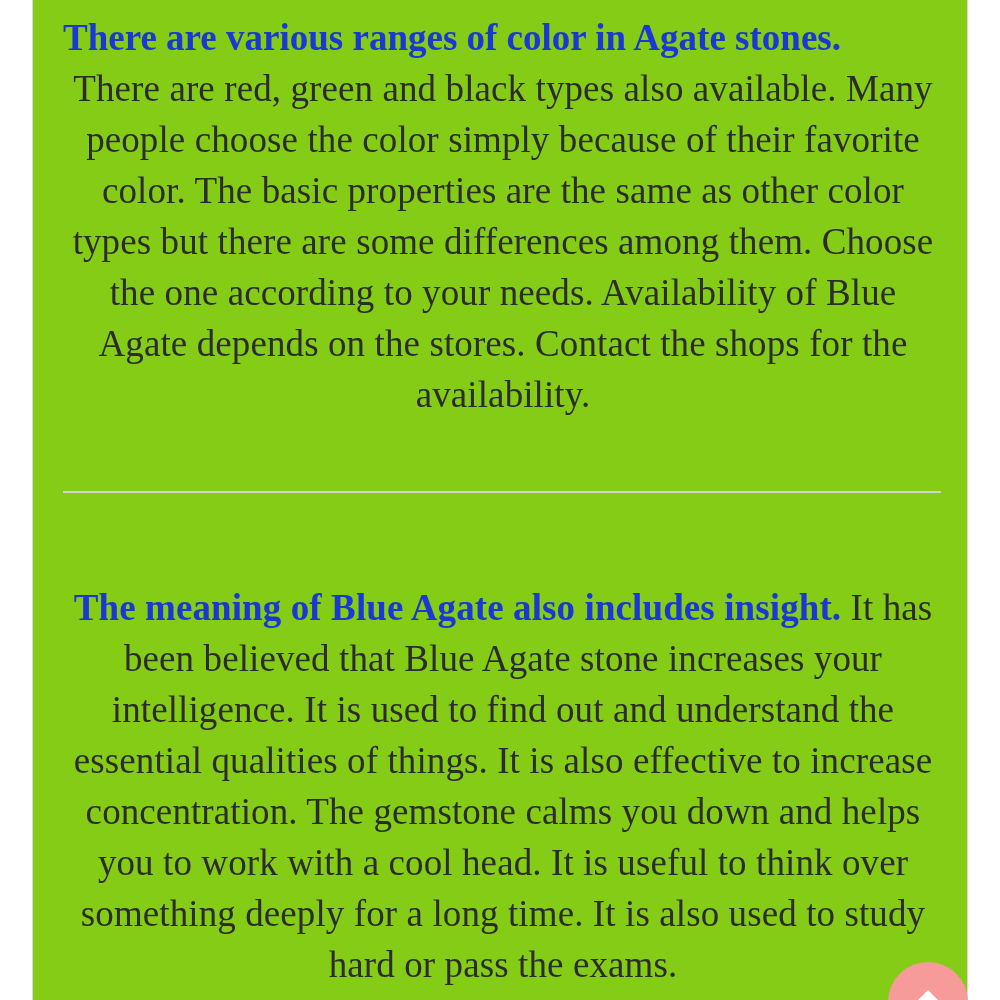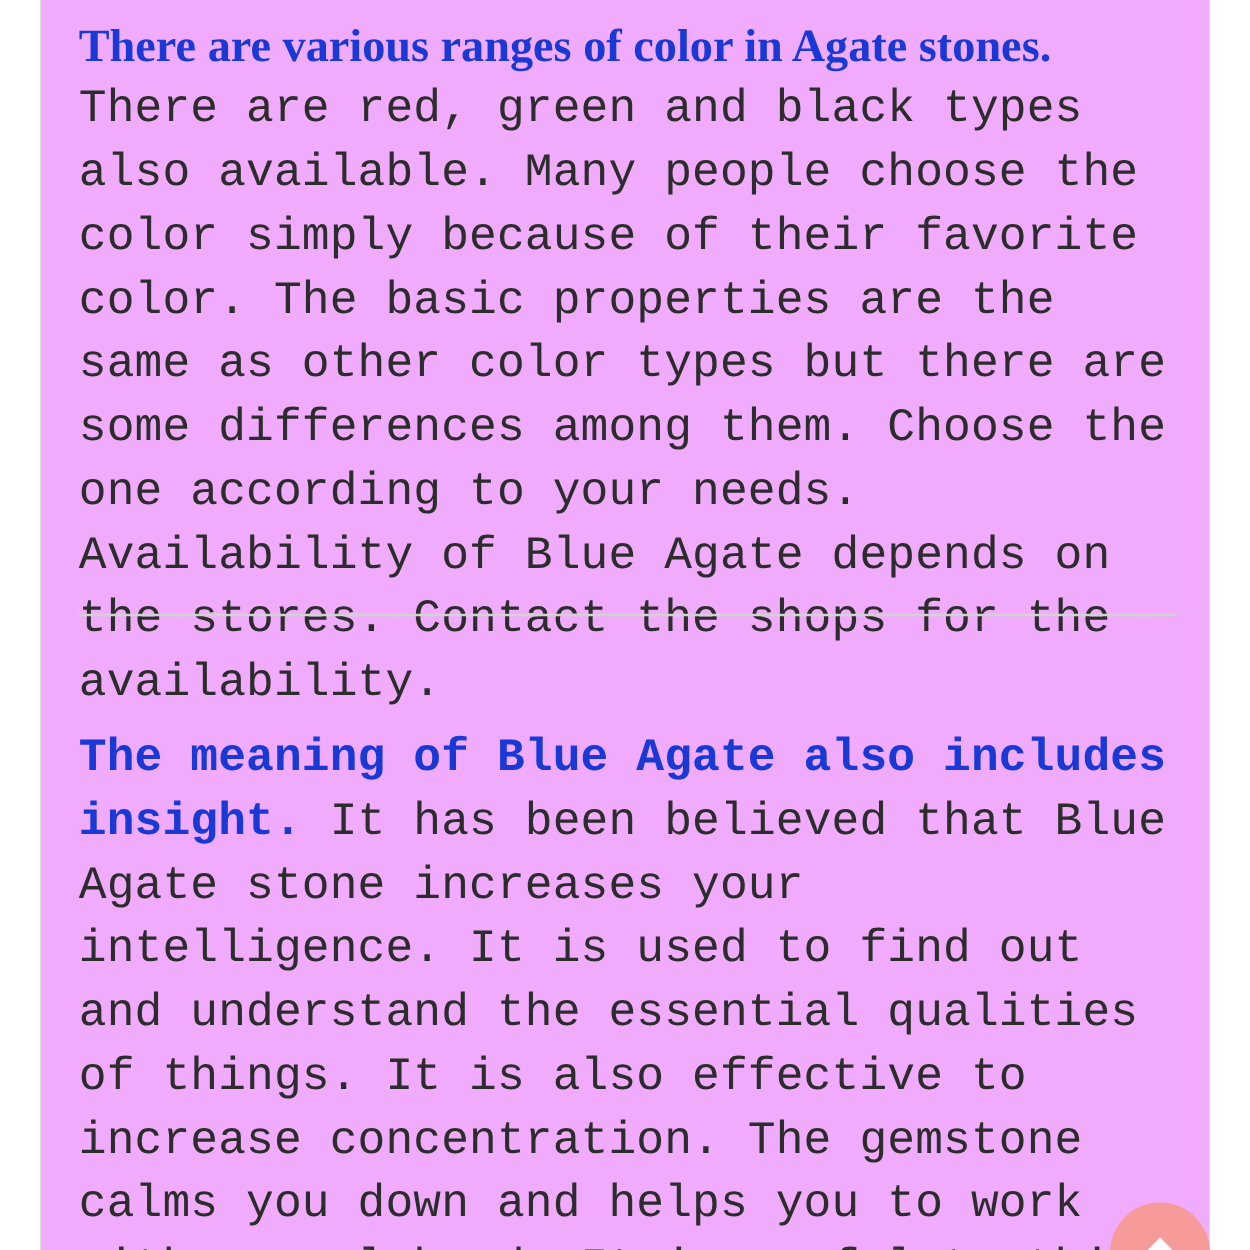--- a/index.html
+++ b/index.html
@@ -19,40 +19,39 @@
     font-family: "Liberation Serif", "DejaVu Serif", serif;
   }
 
   
   .article-column {
     position: absolute;
     left: 32px;
     top: 0;
     width: 936px;
     height: 1000px;
-    background: #f0abfc;
+    background: #84cc16;
     border-left: 1px solid #d8d8d8;
     border-right: 1px solid #d8d8d8;
     box-sizing: border-box;
     overflow: hidden;
   }
 
   
   .section {
     position: relative;
   }
 
   .para {
     margin: 0;
     color: #2c2c2c;
     font-size: 37px;
     line-height: 51px;
-    text-align: left;
+    text-align: center;
     letter-spacing: 0.1px;
-    font-family: Liberation Mono, monospace;
   }
 
   .heading-lead {
     color: #1a39d4;
     font-weight: bold;
   }
 
   .block-heading {
     display: block;
     color: #1a39d4;

